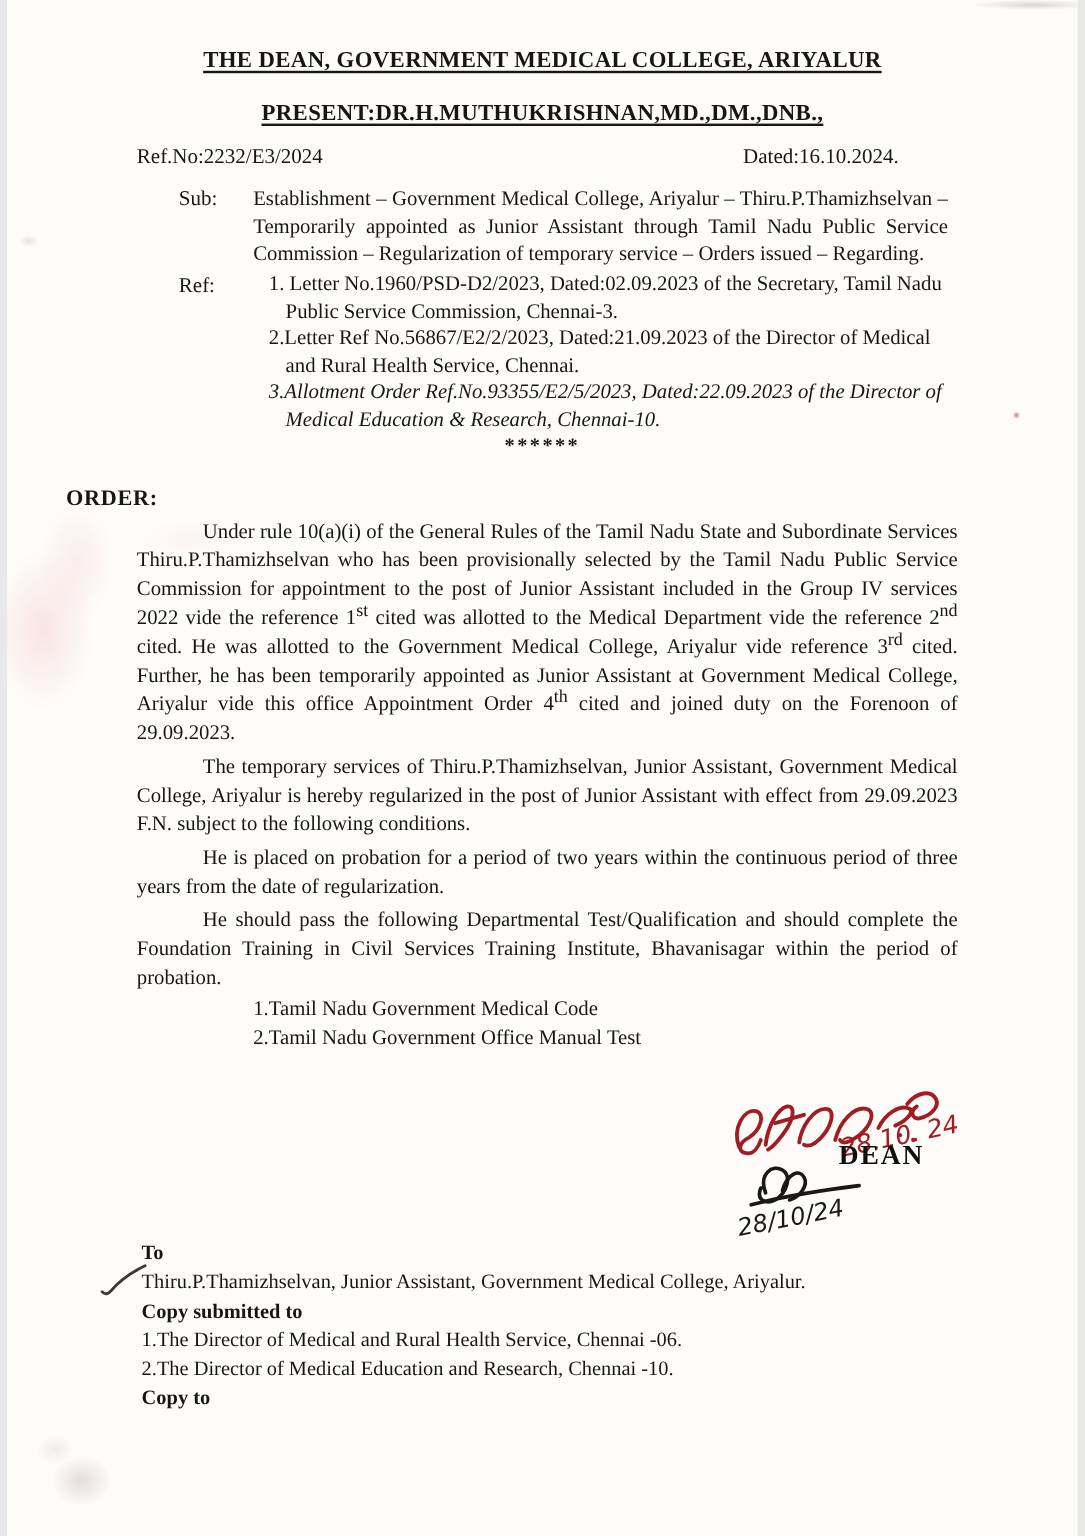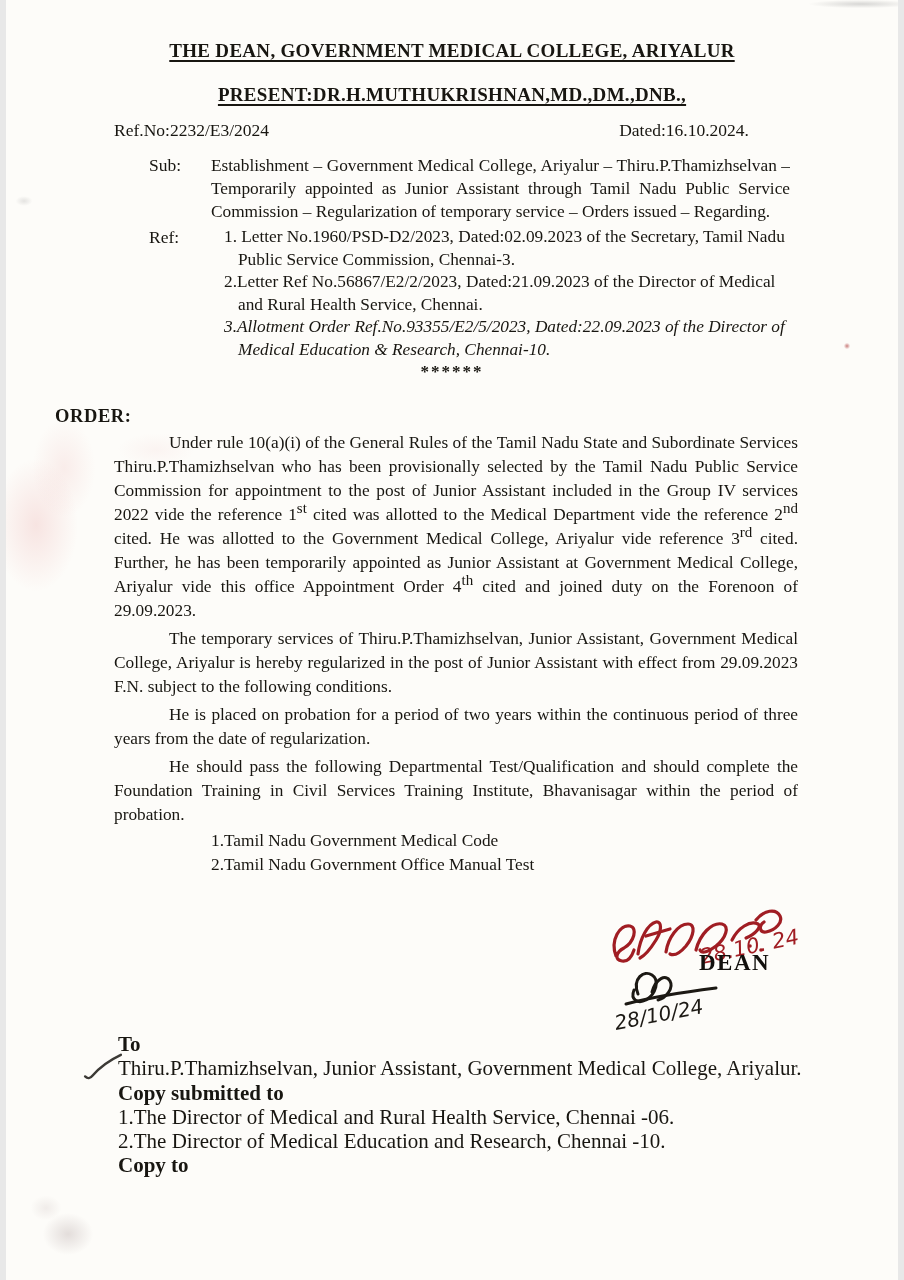--- a/index.html
+++ b/index.html
@@ -35,21 +35,21 @@
   .refs { margin: 3px 96px 0 218px; line-height: 22.5px; }
   .refs .lbl { left: -75px; top: 0; }
   .ref-item { padding-left: 14px; text-indent: -14px; }
   .ref-item.slant { font-style: italic; }
   .stars { text-align: center; margin-top: 1px; font-weight: bold; letter-spacing: 2px; font-size: 17px; }
   .order-h { margin: 24px 0 0 49px; font-weight: bold; font-size: 18.5px; letter-spacing: 0.6px; }
   .para { margin: 4px 100px 0 108px; text-align: justify; text-indent: 55px; line-height: 24px; }
   .para sup { font-size: 15px; line-height: 0; vertical-align: super; }
   .tests { margin: 2px 0 0 205px; line-height: 23.5px; }
   .b { font-weight: bold; }
-  .to-block { position: absolute; left: 112px; top: 1032px; right: 68px; line-height: 24.3px; font-size: 21px; }
+  .to-block { position: absolute; left: 112px; top: 1032px; right: 68px; line-height: 24.3px; font-size: 17px; }
   
   .sig-red   { position: absolute; left: 598px; top: 906px; width: 250px; height: 62px; }
   .sig-red path { stroke: var(--sig-red, #a01d23); stroke-width: 3.2; fill: none; stroke-linecap: round; }
   .sig-red circle { fill: var(--sig-red, #a01d23); }
   .sig-red text { fill: var(--sig-red, #b01f24); font-family: "DejaVu Sans", sans-serif; font-style: italic; font-size: 21px; }
   .dean { position: absolute; left: 693px; top: 950px; font-weight: bold; font-size: 23px; letter-spacing: 1.5px; color: #12100d; }
   .sig-black { position: absolute; left: 608px; top: 966px; width: 140px; height: 74px; }
   .sig-black path { stroke: #1c1914; stroke-width: 3; fill: none; stroke-linecap: round; }
   .sig-black text { fill: #1c1914; font-family: "DejaVu Sans", sans-serif; font-style: italic; font-size: 20px; }
   .tick { position: absolute; left: 76px; top: 1052px; width: 42px; height: 32px; }

